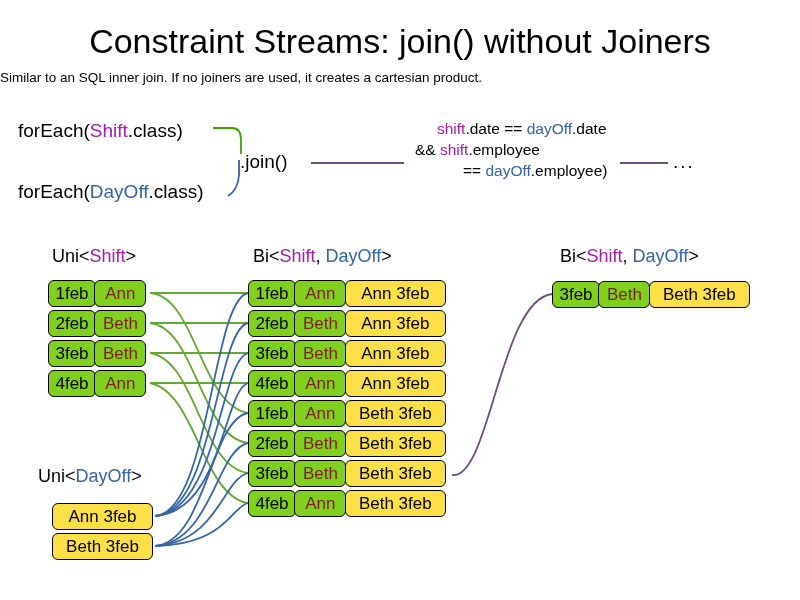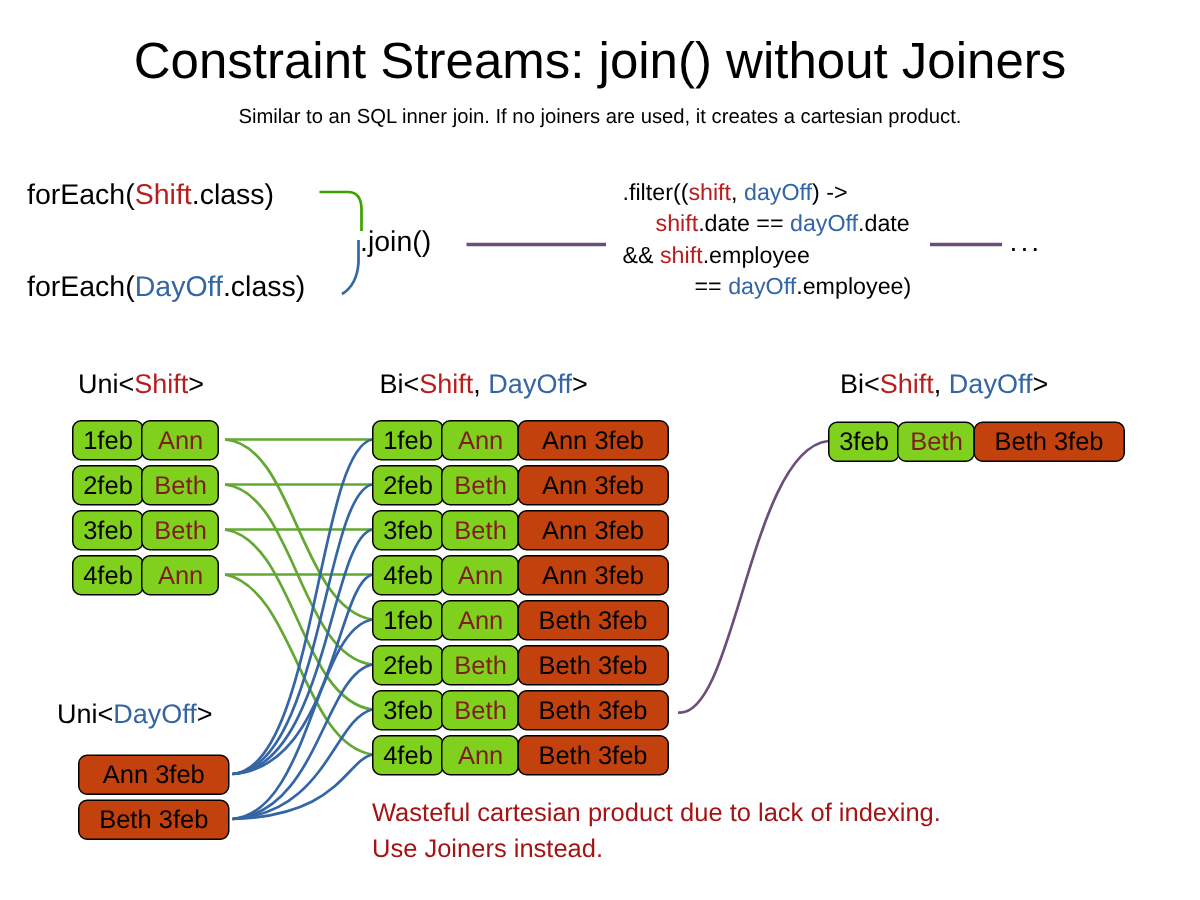--- a/index.html
+++ b/index.html
@@ -1,27 +1,27 @@
 <!DOCTYPE html>
 <html><head>
 <meta charset="utf-8">
 <style>
   html,body{margin:0;padding:0;background:#fff;}
   body{width:800px;height:600px;position:relative;overflow:hidden;
        font-family:"Liberation Sans",sans-serif;color:#000;}
   #stage{position:absolute;left:0;top:0;width:800px;height:452px;}
 
   .abs{position:absolute;}
-  .green{color:#b91c1c;}
+  .green{color:#a21caf;}
   .blue{color:#3465a4;}
   .orange{color:#7f1d1d;}
 
   #title{left:0;top:22px;width:800px;text-align:center;font-size:34px;
          letter-spacing:0px;white-space:nowrap;}
-  #subtitle{left:0;top:70px;width:800px;text-align:center;font-size:13.5px;}
+  #subtitle{left:0;top:70px;width:800px;font-size:13.5px;}
 
   .codeline{font-size:19px;white-space:nowrap;}
   #fe-shift{left:18px;top:120px;}
   #fe-dayoff{left:18px;top:181px;}
   #join-lbl{left:240px;top:151px;font-size:19px;}
   #filter-block{left:415px;top:118px;font-size:15.5px;line-height:21px;white-space:nowrap;}
   #filter-block .l1{margin-left:0px;}
   #filter-block .l2{margin-left:22px;}
   #filter-block .l3{}
   #filter-block .l4{margin-left:48px;}
@@ -31,21 +31,21 @@
   #lbl-uni-shift{left:52px;top:246px;}
   #lbl-bi-mid{left:253px;top:246px;}
   #lbl-bi-right{left:560px;top:246px;}
   #lbl-uni-dayoff{left:38px;top:466px;}
 
   .row{position:absolute;display:flex;align-items:stretch;height:27px;}
   .cell{border:1.6px solid #000;border-radius:6px;display:flex;
         align-items:center;justify-content:center;font-size:17px;
         box-sizing:border-box;margin-right:-1.6px;}
   .cell.g{background:#80d01e;}
-  .cell.b{background:#c2410c;}
+  .cell.b{background:#fde047;}
   .c-date{width:48px;}
   .c-name{width:52px;}
   .c-pair{width:101px;}
   .c-dayoff{width:101px;}
 
   #warn{left:248px;top:530px;font-size:17px;line-height:24px;color:#a41414;}
 
   svg#wires{position:absolute;left:0;top:0;width:800px;height:600px;
             pointer-events:none;}
 </style>
@@ -90,21 +90,20 @@
     <path d="M452,475 C490,480 500,300 552,294" fill="none" stroke="#6b4f7a" stroke-width="1.8"></path>
   </svg>
 
   <div class="abs codeline" id="fe-shift"><span>forEach(</span><span class="green">Shift</span><span>.class)</span></div>
 
   <div class="abs codeline" id="fe-dayoff"><span>forEach(</span><span class="blue">DayOff</span><span>.class)</span></div>
 
   <div class="abs" id="join-lbl">.join()</div>
 
   <div class="abs" id="filter-block">
-    <div class="l1"><span>.filter((</span><span class="green">shift</span><span>, </span><span class="blue">dayOff</span><span>) -&gt;</span></div>
     <div class="l2"><span class="green">shift</span><span>.date == </span><span class="blue">dayOff</span><span>.date</span></div>
     <div class="l3"><span>&amp;&amp; </span><span class="green">shift</span><span>.employee</span></div>
     <div class="l4"><span>== </span><span class="blue">dayOff</span><span>.employee)</span></div>
   </div>
 
   <div class="abs" id="ellipsis">...</div>
 
   <div class="abs streamlabel" id="lbl-uni-shift"><span>Uni&lt;</span><span class="green">Shift</span><span>&gt;</span></div>
 
   <div class="abs streamlabel" id="lbl-bi-mid"><span>Bi&lt;</span><span class="green">Shift</span><span>, </span><span class="blue">DayOff</span><span>&gt;</span></div>
@@ -259,18 +258,14 @@
         </div>
         <div class="cell g c-name">
           <span class="orange">Beth</span>
         </div>
         <div class="cell b c-pair">
           <span>Beth 3feb</span>
         </div>
       </div>
     </div>
 
-  <div class="abs" id="warn">
-    <div>Wasteful cartesian product due to lack of indexing.</div>
-    <div>Use Joiners instead.</div>
-  </div>
 
 </div>
 
 </body></html>

